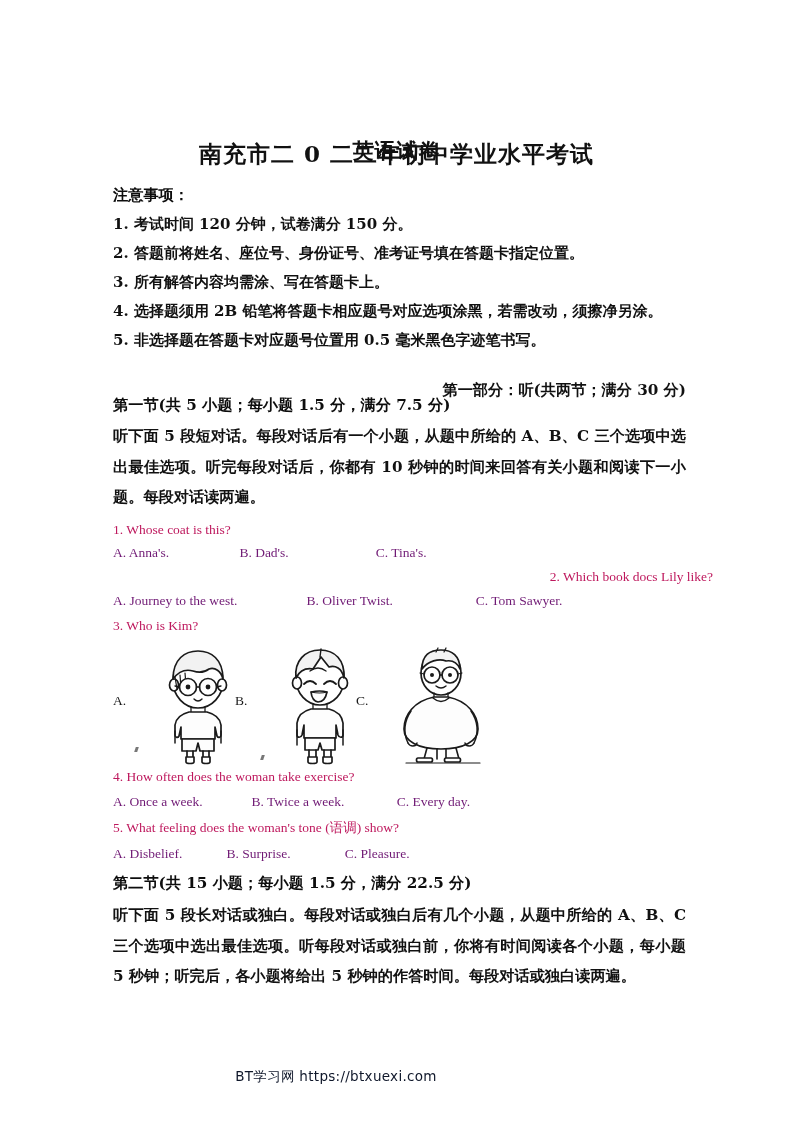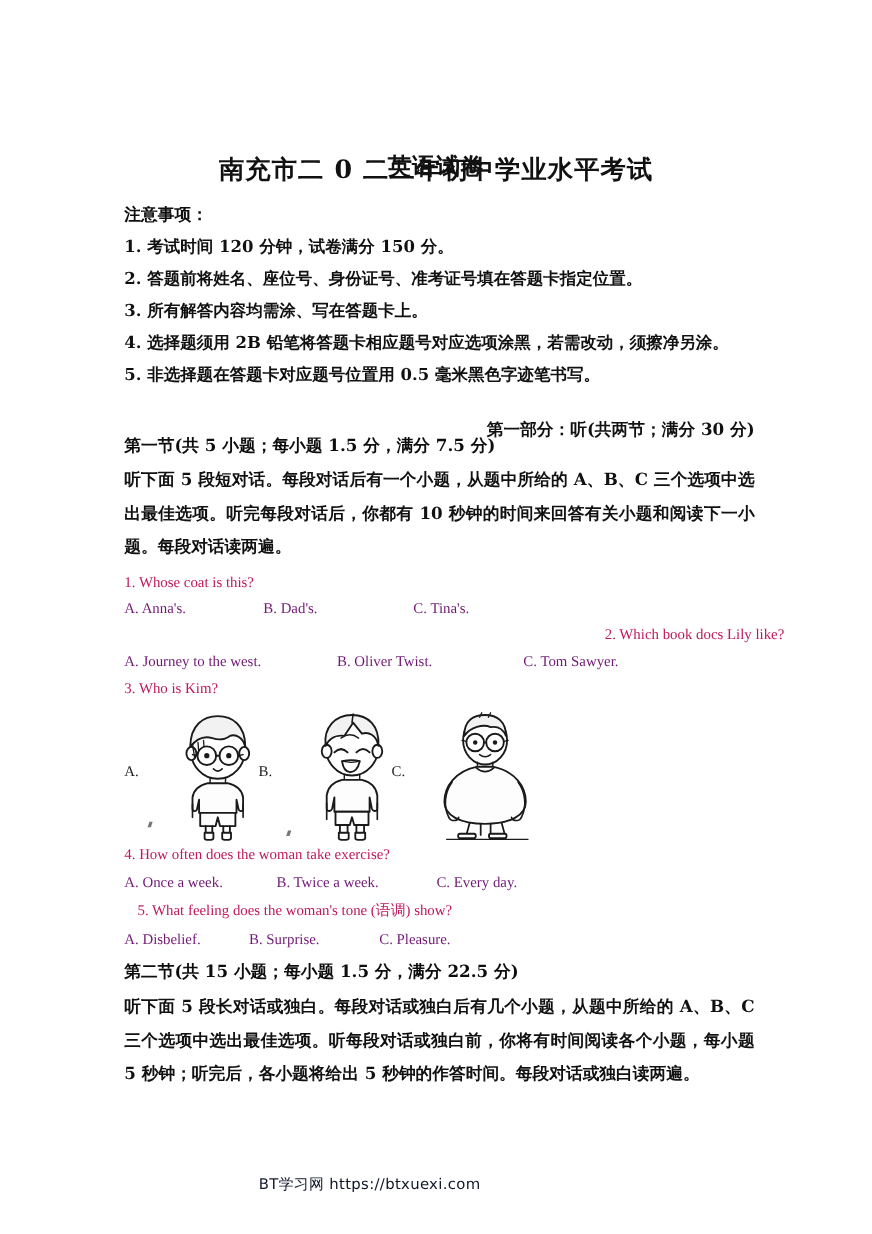--- a/index.html
+++ b/index.html
@@ -353,21 +353,21 @@
   <div class="q-line" style="top:768px;">
     <span>4.</span>
     <span>How often does the woman take exercise?</span>
   </div>
   <div class="opt-row" style="top:793px;">
     <span class="opt" style="width:135px;">A. Once a week.</span>
     <span class="opt" style="width:142px;">B. Twice a week.</span>
     <span class="opt">C. Every day.</span>
   </div>
 
-  <div class="q-line" style="top:819px;margin-left:12px;">
+  <div class="q-line" style="top:819px;">
     <span>5.</span>
     <span>What feeling does the woman's tone (语调) show?</span>
   </div>
   <div class="opt-row" style="top:845px;">
     <span class="opt" style="width:110px;">A. Disbelief.</span>
     <span class="opt" style="width:115px;">B. Surprise.</span>
     <span class="opt">C. Pleasure.</span>
   </div>
 
   <div class="block cn-bold" style="top:869px;">第二节(共 15 小题；每小题 1.5 分，满分 22.5 分)</div>

